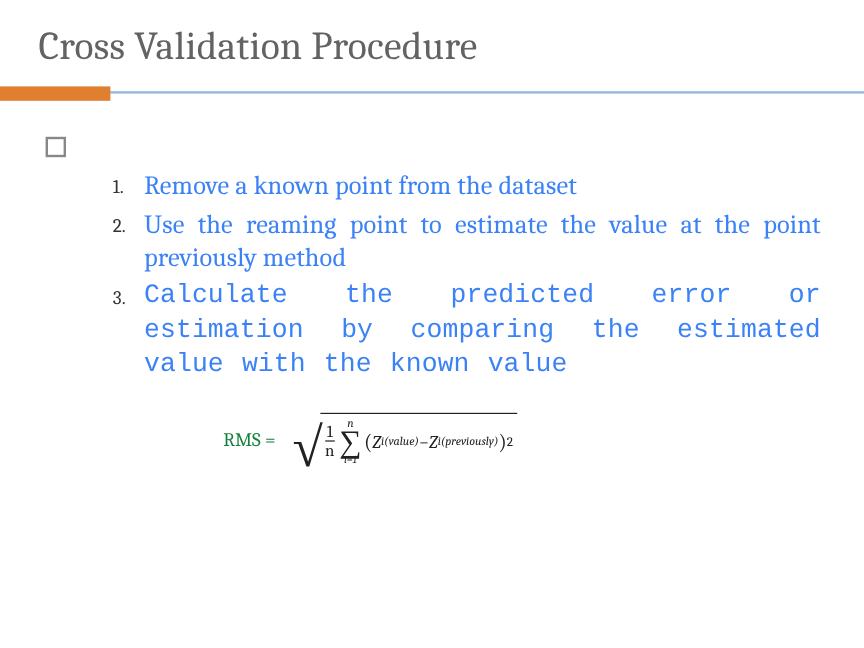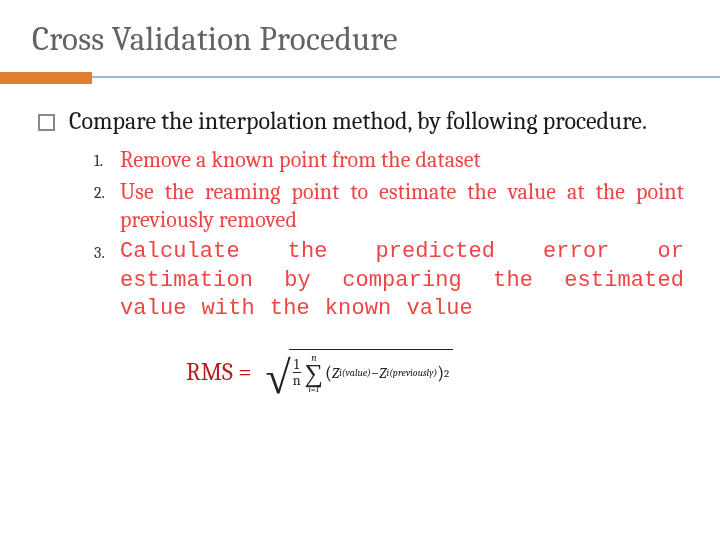--- a/index.html
+++ b/index.html
@@ -78,39 +78,39 @@
     flex: 0 0 auto;
     width: 26px;
     font-size: 16px;
     color: #333;
     padding-top: 6px;
     text-align: left;
   }
   .li-text {
     font-size: 22px;
     line-height: 1.28;
-    color: #ef4444;
+    color: #3b82f6;
     text-align: justify;
     flex: 1 1 auto;
     letter-spacing: 0.1px;
   }
   .li-text.justify-full {
     text-align: justify;
     word-spacing: 0.08em;
     font-family: Liberation Mono, monospace;
   }
   .formula-row {
     margin: 26px 0 0 150px;
     display: flex;
     align-items: center;
   }
   .rms-label {
     font-family: Cambria, Georgia, serif;
-    font-size: 24px;
-    color: #b91c1c;
+    font-size: 16px;
+    color: #15803d;
     margin-right: 14px;
     white-space: nowrap;
   }
   
   .formula {
     display: flex;
     align-items: center;
     font-family: Cambria, "Times New Roman", serif;
     font-size: 15px;
     color: #222;
@@ -185,31 +185,30 @@
 
   <div class="rule-wrap">
     <div class="rule-line"></div>
     <div class="rule-accent"></div>
   </div>
 
   <div class="body">
 
     <div class="intro-row">
       <div class="box-bullet"></div>
-      <div class="intro-text">Compare the interpolation method, by following procedure.</div>
     </div>
 
     <div class="ol">
       <div class="li">
         <div class="li-num">1.</div>
         <div class="li-text">Remove a known point from the dataset</div>
       </div>
       <div class="li">
         <div class="li-num">2.</div>
-        <div class="li-text">Use the reaming point to estimate the value at the point previously removed</div>
+        <div class="li-text">Use the reaming point to estimate the value at the point previously method</div>
       </div>
       <div class="li">
         <div class="li-num">3.</div>
         <div class="li-text justify-full">Calculate the predicted error or estimation by comparing the estimated value with the known value</div>
       </div>
     </div>
 
     <div class="formula-row">
       <span class="rms-label">RMS  =</span>
 

